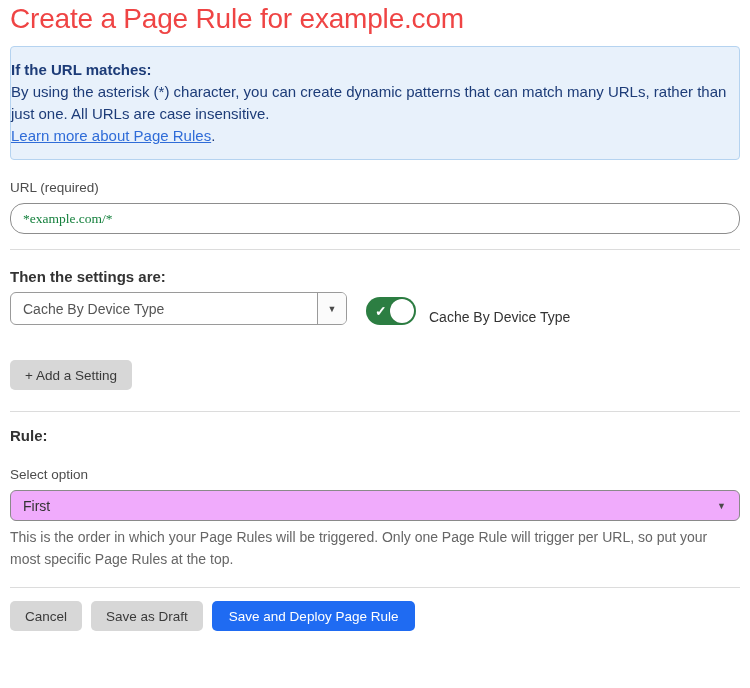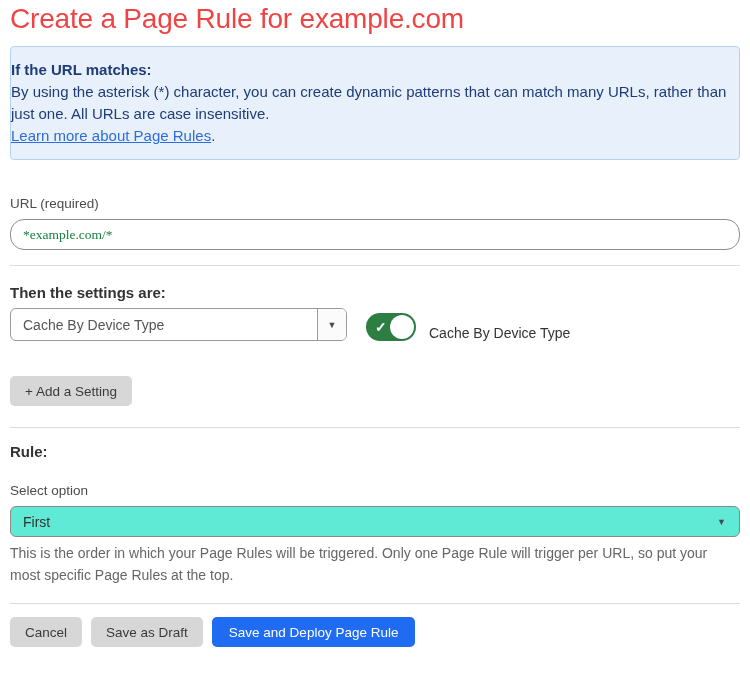--- a/index.html
+++ b/index.html
@@ -35,21 +35,21 @@
   .info-box .info-link {
     color:#2f6cd8;
     text-decoration:underline;
     cursor:pointer;
   }
 
   
   .field-label {
     font-size:13.5px;
     color:#4c4c4c;
-    margin-top:36px;
+    margin-top:20px;
     line-height:16px;
   }
   .url-input {
     display:block;
     width:730px;
     height:31px;
     margin-top:7px;
     border:1px solid #8d8d8d;
     border-radius:14px;
     padding:0 12px;
@@ -176,21 +176,21 @@
 
   .add-setting { margin-top:35px; }
 
   
   .order-select {
     margin-top:7px;
     width:730px;
     height:31px;
     border:1px solid #8a8a8a;
     border-radius:6px;
-    background:#5eead4;
+    background:#f0abfc;
     display:flex;
     align-items:center;
     cursor:pointer;
   }
   .order-select .os-value {
     flex:1;
     padding-left:12px;
     font-size:14px;
     color:#333;
   }

